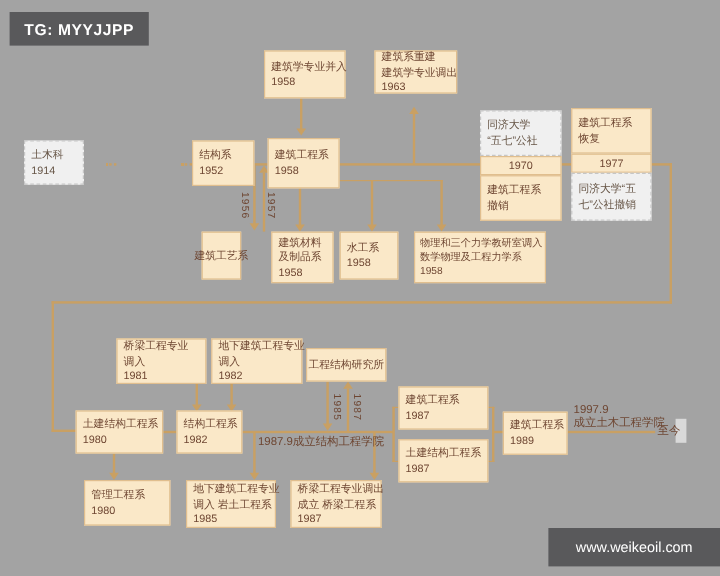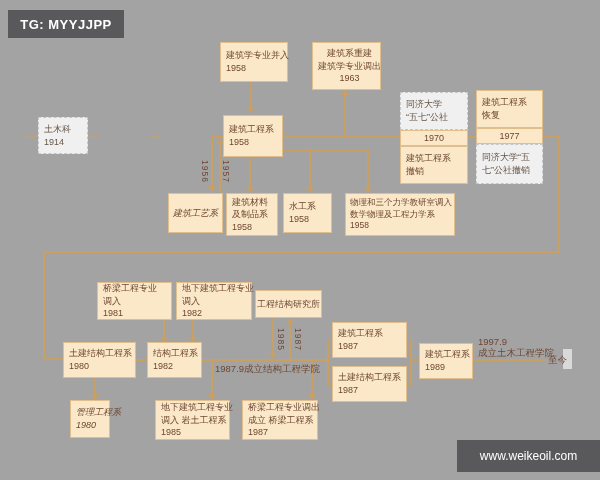--- a/index.html
+++ b/index.html
@@ -118,43 +118,45 @@
   <div class="ah-down" style="left:308px;top:394px;"></div>
 
   <div class="vline vthin" style="left:94px;top:378px;height:17px;"></div>
   <div class="ah-down" style="left:91px;top:394px;"></div>
 
   <div class="flabel" style="left:215px;top:363px;">1987.9成立结构工程学院</div>
   <div class="flabel" style="left:478px;top:336px;">1997.9
 成立土木工程学院</div>
   <div class="flabel" style="left:548px;top:354px;">至今</div>
 
-  <div class="box gray" style="left:38px;top:117px;width:50px;height:37px;">土木科
+  <div class="box gray" style="left:20px;top:117px;width:50px;height:37px;">土木科
 1914</div>
+  <div class="box tan" style="left:160px;top:117px;width:52px;height:38px;">结构系
+1952</div>
   <div class="box tan" style="left:223px;top:115px;width:60px;height:42px;">建筑工程系
 1958</div>
 
   <div class="box tan" style="left:220px;top:42px;width:68px;height:40px;">建筑学专业并入
 1958</div>
-  <div class="box tan" style="left:312px;top:42px;width:69px;height:48px;text-align:center;">建筑系重建
+  <div class="box tan" style="left:312px;top:42px;width:69px;height:36px;">建筑系重建
 建筑学专业调出
 1963</div>
 
   <div class="box gray" style="left:400px;top:92px;width:68px;height:38px;">同济大学
 “五七”公社</div>
   <div class="box tan center" style="left:400px;top:130px;width:68px;height:16px;">1970</div>
   <div class="box tan" style="left:400px;top:146px;width:68px;height:38px;">建筑工程系
 撤销</div>
   <div class="box tan" style="left:476px;top:90px;width:67px;height:38px;">建筑工程系
 恢复</div>
   <div class="box tan center" style="left:476px;top:128px;width:67px;height:16px;">1977</div>
   <div class="box gray" style="left:476px;top:144px;width:67px;height:40px;">同济大学“五
 七”公社撤销</div>
 
-  <div class="box tan center" style="left:168px;top:193px;width:55px;height:40px;font-style:italic;">建筑工艺系</div>
+  <div class="box tan center" style="left:168px;top:193px;width:33px;height:40px;">建筑工艺系</div>
   <div class="box tan" style="left:226px;top:193px;width:52px;height:43px;">建筑材料
 及制品系
 1958</div>
   <div class="box tan" style="left:283px;top:193px;width:49px;height:40px;">水工系
 1958</div>
   <div class="box tan small" style="left:345px;top:193px;width:110px;height:43px;">物理和三个力学教研室调入
 数学物理及工程力学系
 1958</div>
 
   <div class="box tan" style="left:97px;top:282px;width:75px;height:38px;">桥梁工程专业
@@ -169,21 +171,21 @@
 1980</div>
   <div class="box tan" style="left:147px;top:342px;width:55px;height:36px;">结构工程系
 1982</div>
   <div class="box tan" style="left:332px;top:322px;width:75px;height:36px;">建筑工程系
 1987</div>
   <div class="box tan" style="left:332px;top:366px;width:75px;height:36px;">土建结构工程系
 1987</div>
   <div class="box tan" style="left:419px;top:343px;width:54px;height:36px;">建筑工程系
 1989</div>
 
-  <div class="box tan" style="left:70px;top:400px;width:40px;height:38px;font-style:italic;">管理工程系
+  <div class="box tan" style="left:70px;top:400px;width:72px;height:38px;">管理工程系
 1980</div>
   <div class="box tan" style="left:155px;top:400px;width:75px;height:40px;">地下建筑工程专业
 调入 岩土工程系
 1985</div>
   <div class="box tan" style="left:242px;top:400px;width:76px;height:40px;">桥梁工程专业调出
 成立 桥梁工程系
 1987</div>
 
 </div>
 

